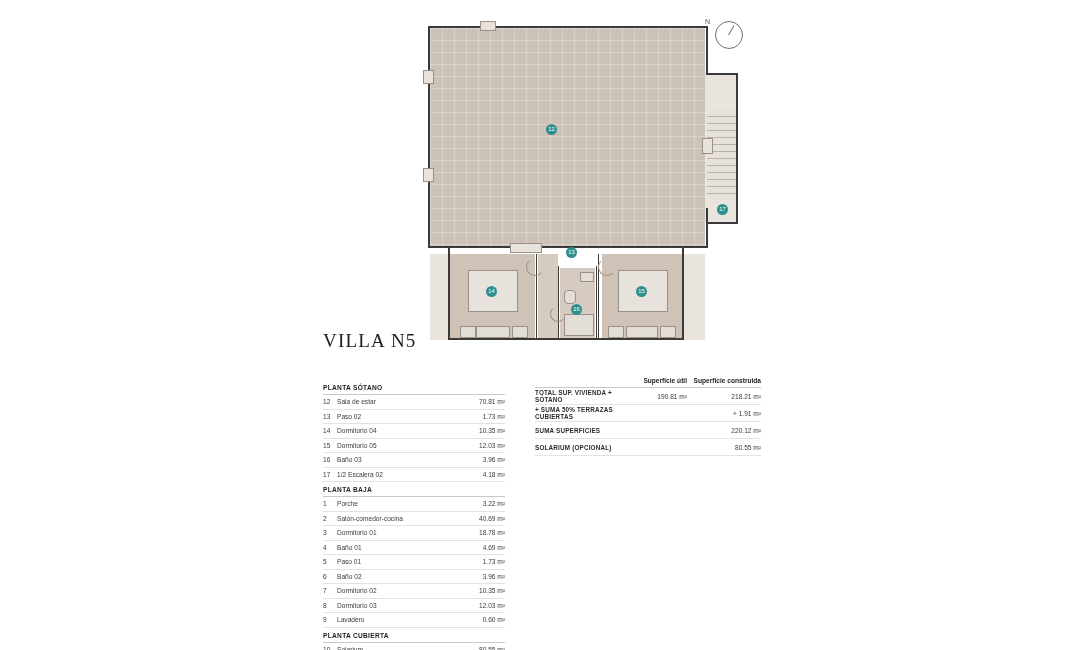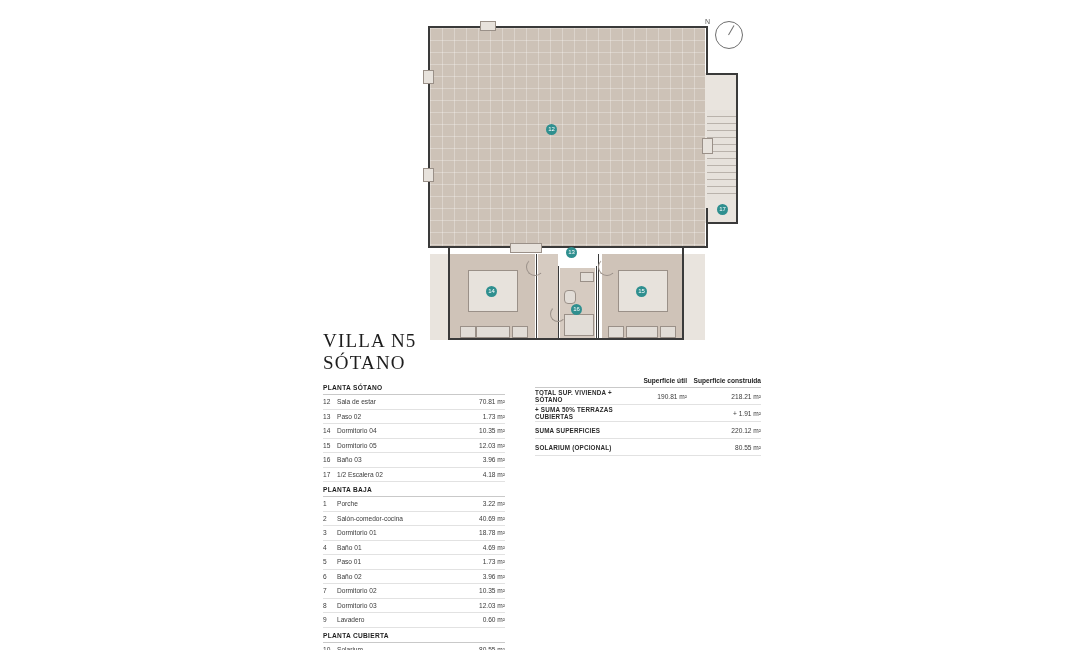--- a/index.html
+++ b/index.html
@@ -309,21 +309,20 @@
 </div>
 
 <div class="compass">
   <div class="compass-circle"></div>
   <div class="compass-needle"></div>
   <div class="compass-n">N</div>
 </div>
 
 <div class="title-block">
   <div class="title-line">VILLA N5</div>
-  <div class="title-line">SÓTANO</div>
 </div>
 
 <div class="legend">
 
   <div class="legend-head">PLANTA SÓTANO</div>
   <div class="legend-row">
     <span class="legend-num">12</span>
     <span class="legend-label">Sala de estar</span>
     <span class="legend-area">70.81 m²</span>
   </div>

